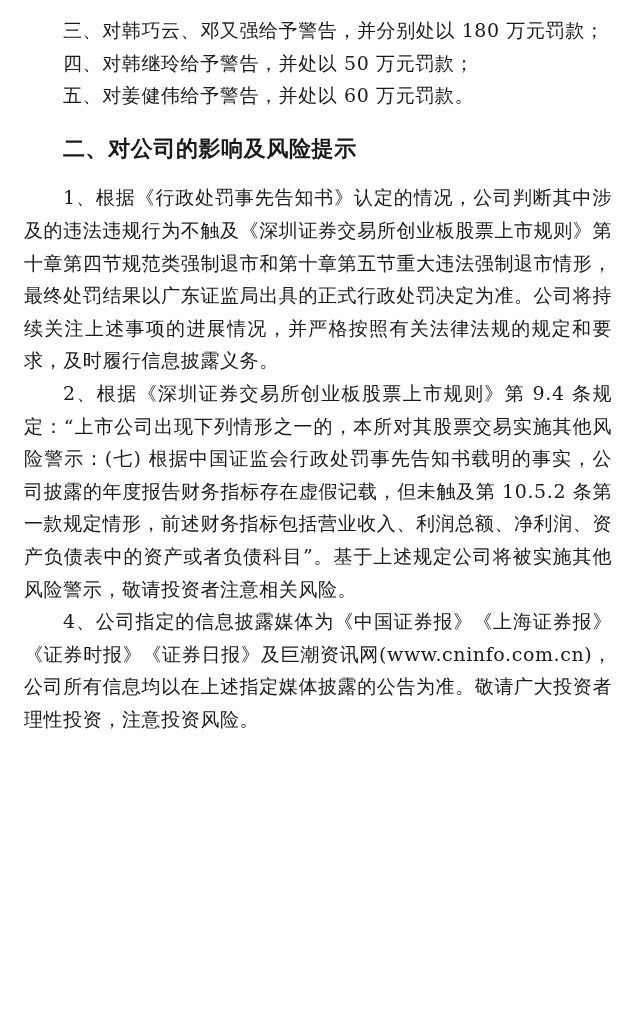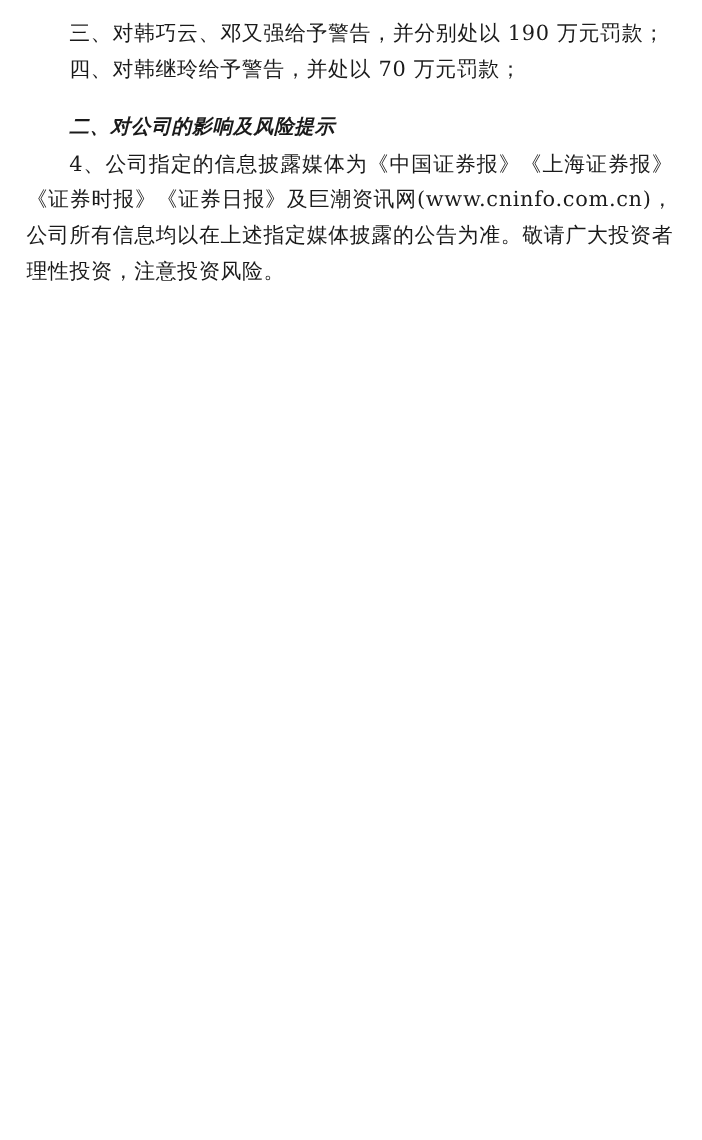--- a/index.html
+++ b/index.html
@@ -4,26 +4,29 @@
 <style>
   html, body { margin: 0; padding: 0; background: #ffffff; }
   body { width: 638px; height: 1036px; overflow: hidden; position: relative; }
   .doc {
     position: absolute; left: 24px; top: 14px; width: 588px;
     font-family: "DejaVu Serif", "Liberation Serif", serif;
     font-size: 19px; color: #1a1a1a; line-height: 32.6px;
     text-align: justify; letter-spacing: 0.6px;
   }
   .p { margin: 0; text-indent: 39px; }
-  .heading { margin: 21px 0 0 0; text-indent: 39px; font-family: "DejaVu Sans", "Liberation Sans", sans-serif; font-weight: bold; font-size: 18px; font-style: italic; }
+  .heading { margin: 21px 0 16px 0; text-indent: 39px; font-family: "DejaVu Sans", "Liberation Sans", sans-serif; font-weight: bold; font-size: 22px; }
 </style>
 </head>
 <body>
 
 <div class="doc">
-  <p class="p">三、对韩巧云、邓又强给予警告，并分别处以 190 万元罚款；</p>
-  <p class="p">四、对韩继玲给予警告，并处以 70 万元罚款；</p>
+  <p class="p">三、对韩巧云、邓又强给予警告，并分别处以 180 万元罚款；</p>
+  <p class="p">四、对韩继玲给予警告，并处以 50 万元罚款；</p>
+  <p class="p">五、对姜健伟给予警告，并处以 60 万元罚款。</p>
 
   <p class="heading">二、对公司的影响及风险提示</p>
 
+  <p class="p">1、根据《行政处罚事先告知书》认定的情况，公司判断其中涉及的违法违规行为不触及《深圳证券交易所创业板股票上市规则》第十章第四节规范类强制退市和第十章第五节重大违法强制退市情形，最终处罚结果以广东证监局出具的正式行政处罚决定为准。公司将持续关注上述事项的进展情况，并严格按照有关法律法规的规定和要求，及时履行信息披露义务。</p>
+  <p class="p">2、根据《深圳证券交易所创业板股票上市规则》第 9.4 条规定：“上市公司出现下列情形之一的，本所对其股票交易实施其他风险警示：(七) 根据中国证监会行政处罚事先告知书载明的事实，公司披露的年度报告财务指标存在虚假记载，但未触及第 10.5.2 条第一款规定情形，前述财务指标包括营业收入、利润总额、净利润、资产负债表中的资产或者负债科目”。基于上述规定公司将被实施其他风险警示，敬请投资者注意相关风险。</p>
   <p class="p">4、公司指定的信息披露媒体为《中国证券报》《上海证券报》《证券时报》《证券日报》及巨潮资讯网(www.cninfo.com.cn)，公司所有信息均以在上述指定媒体披露的公告为准。敬请广大投资者理性投资，注意投资风险。</p>
 
 </div>
 
 </body></html>

